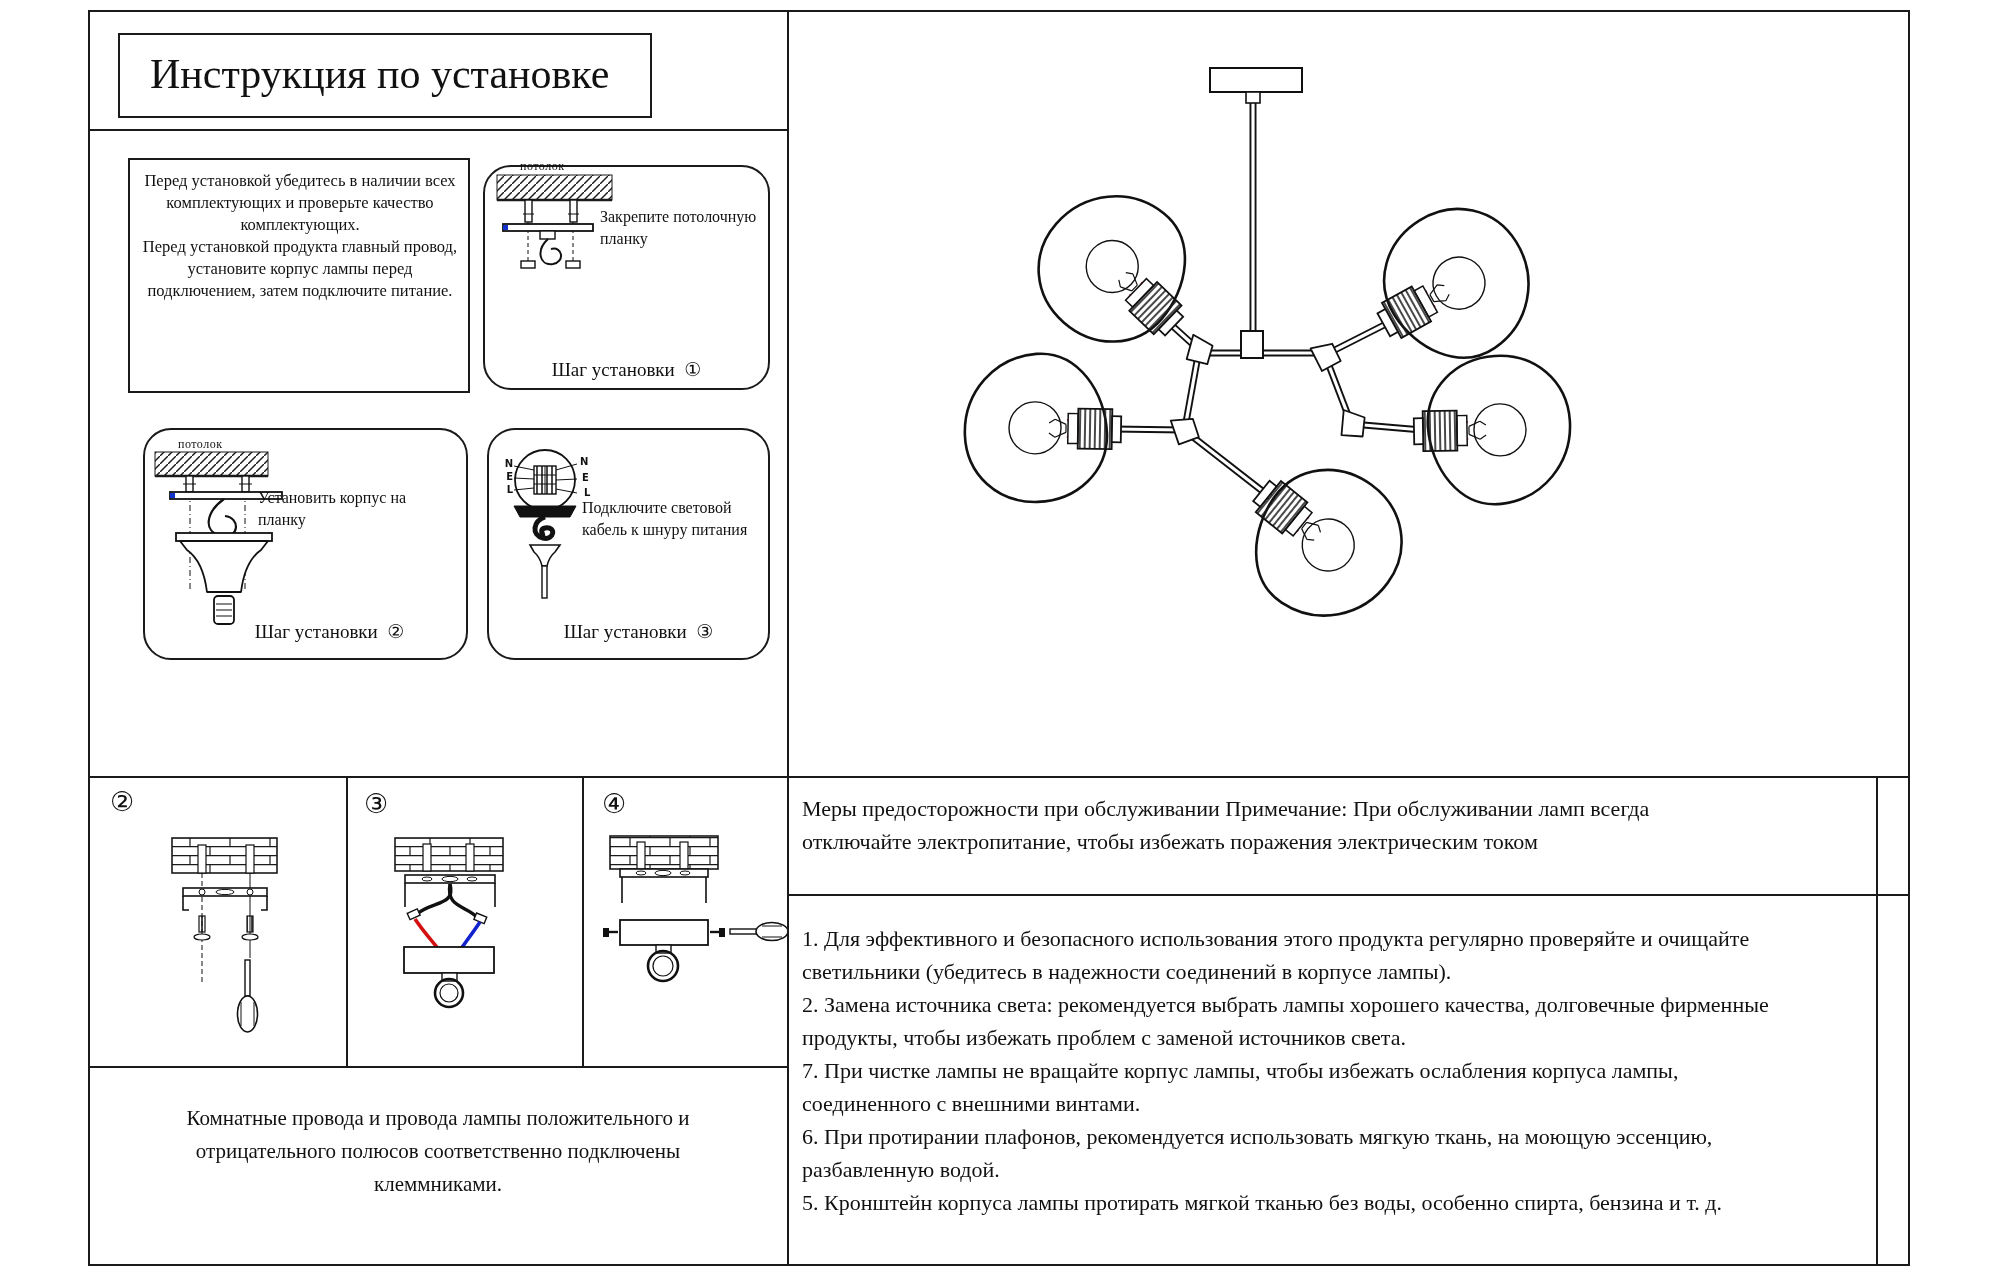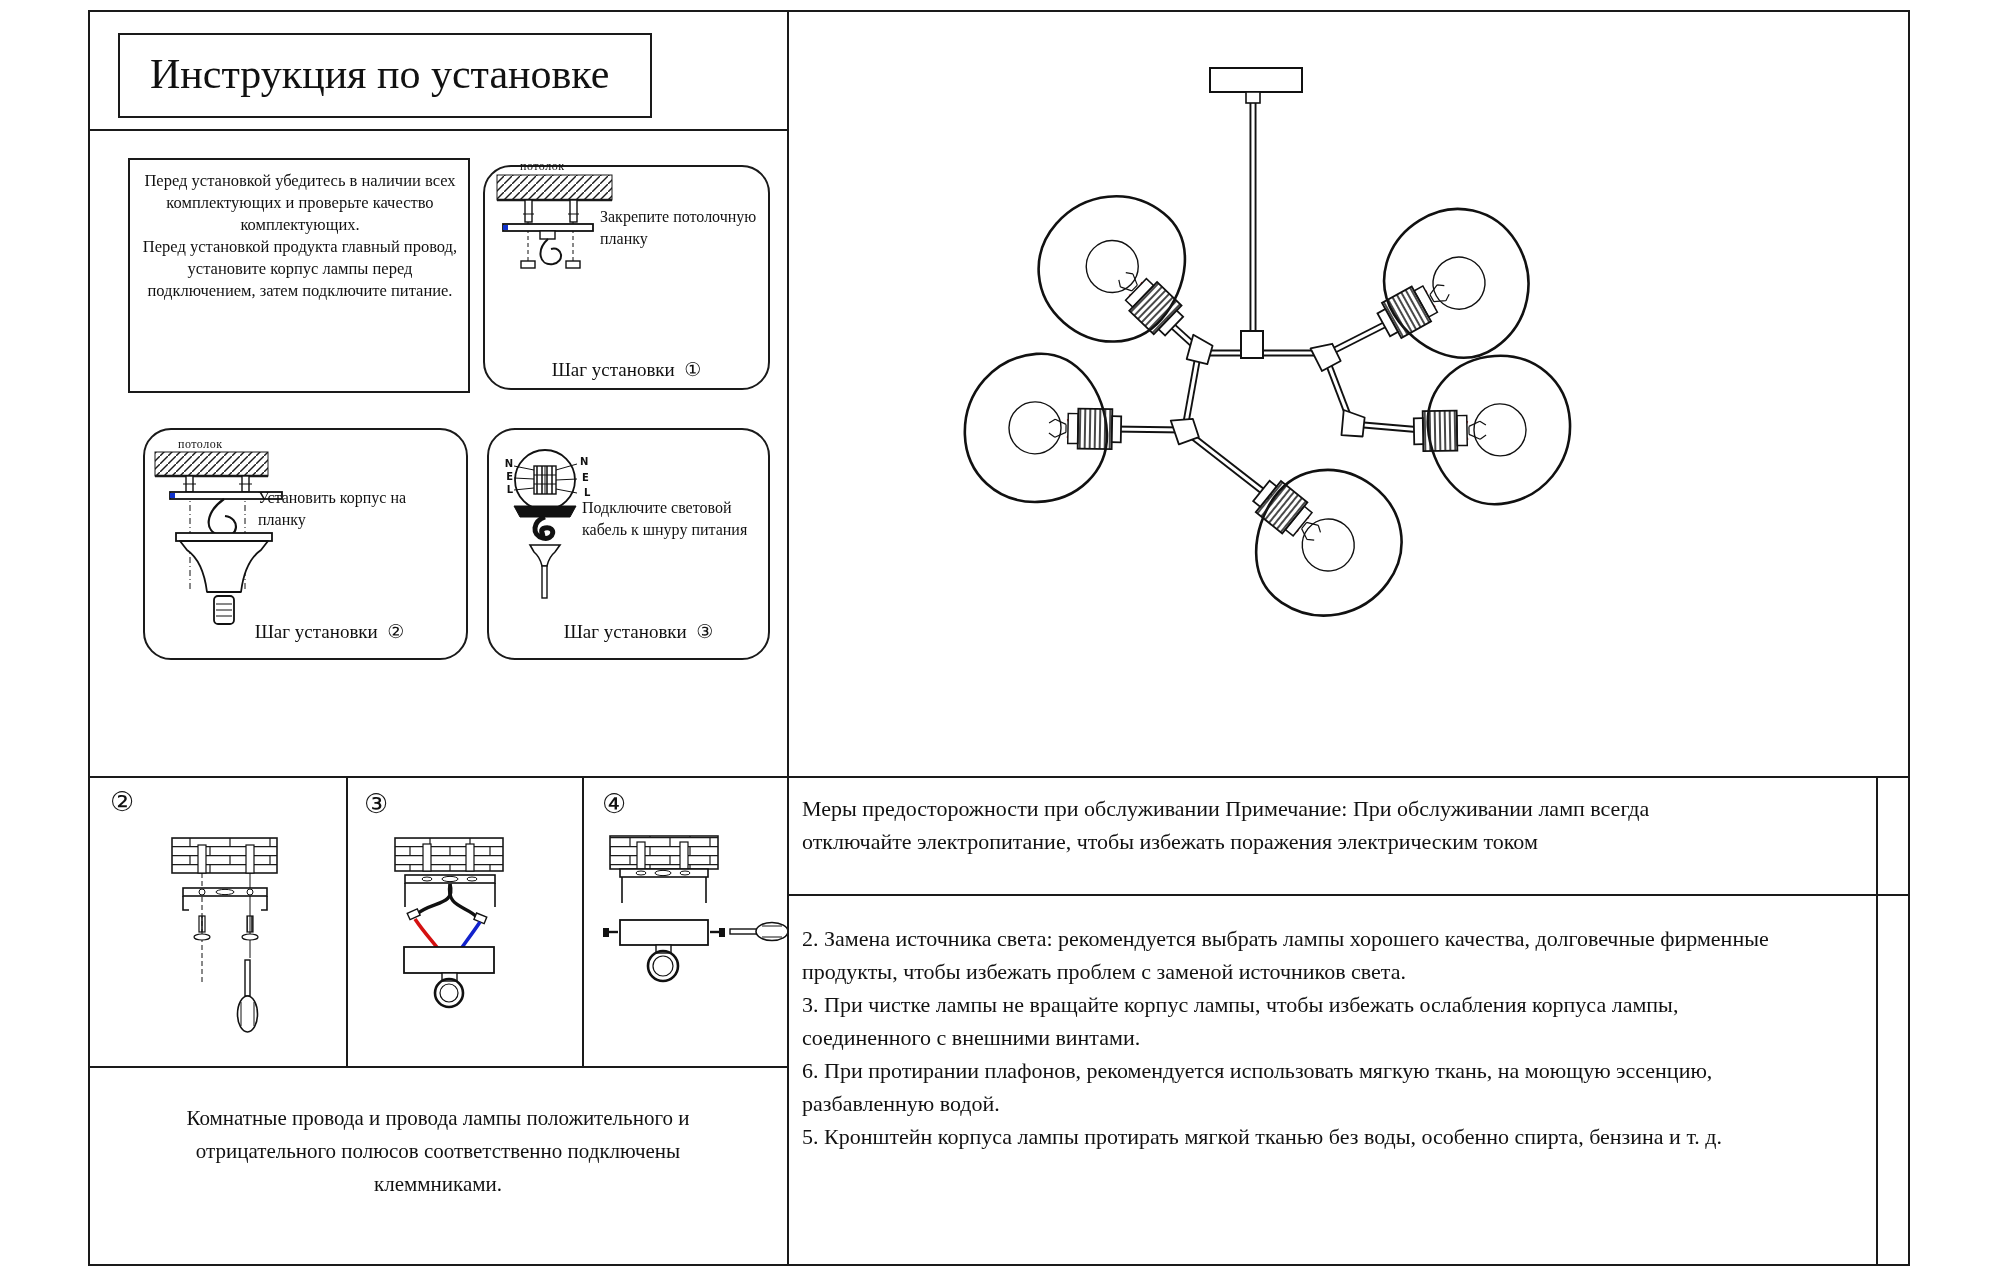--- a/index.html
+++ b/index.html
@@ -255,19 +255,20 @@
 
   <span class="abs circled-num" style="left:110px;top:786px;">②</span>
   <span class="abs circled-num" style="left:364px;top:788px;">③</span>
   <span class="abs circled-num" style="left:602px;top:788px;">④</span>
 
   <div id="bottom-note" class="abs" style="left:158px;top:1102px;width:560px;">Комнатные провода и провода лампы положительного и отрицательного полюсов соответственно подключены клеммниками.</div>
 
   <div id="precaution-text" class="abs" style="left:802px;top:792px;width:930px;">Меры предосторожности при обслуживании Примечание: При обслуживании ламп всегда отключайте электропитание, чтобы избежать поражения электрическим током</div>
 
   <div class="abs" style="left:802px;top:922px;width:990px;">
+    <div class="care-item">1. Для эффективного и безопасного использования этого продукта регулярно проверяйте и очищайте светильники (убедитесь в надежности соединений в корпусе лампы).</div>
     <div class="care-item">2. Замена источника света: рекомендуется выбрать лампы хорошего качества, долговечные фирменные продукты, чтобы избежать проблем с заменой источников света.</div>
-    <div class="care-item">3. При чистке лампы не вращайте корпус лампы, чтобы избежать ослабления корпуса лампы, соединенного с внешними винтами.</div>
+    <div class="care-item">7. При чистке лампы не вращайте корпус лампы, чтобы избежать ослабления корпуса лампы, соединенного с внешними винтами.</div>
     <div class="care-item">6. При протирании плафонов, рекомендуется использовать мягкую ткань, на моющую эссенцию, разбавленную водой.</div>
     <div class="care-item">5. Кронштейн корпуса лампы протирать мягкой тканью без воды, особенно спирта, бензина и т. д.</div>
   </div>
 
 </div>
 
 </body></html>

